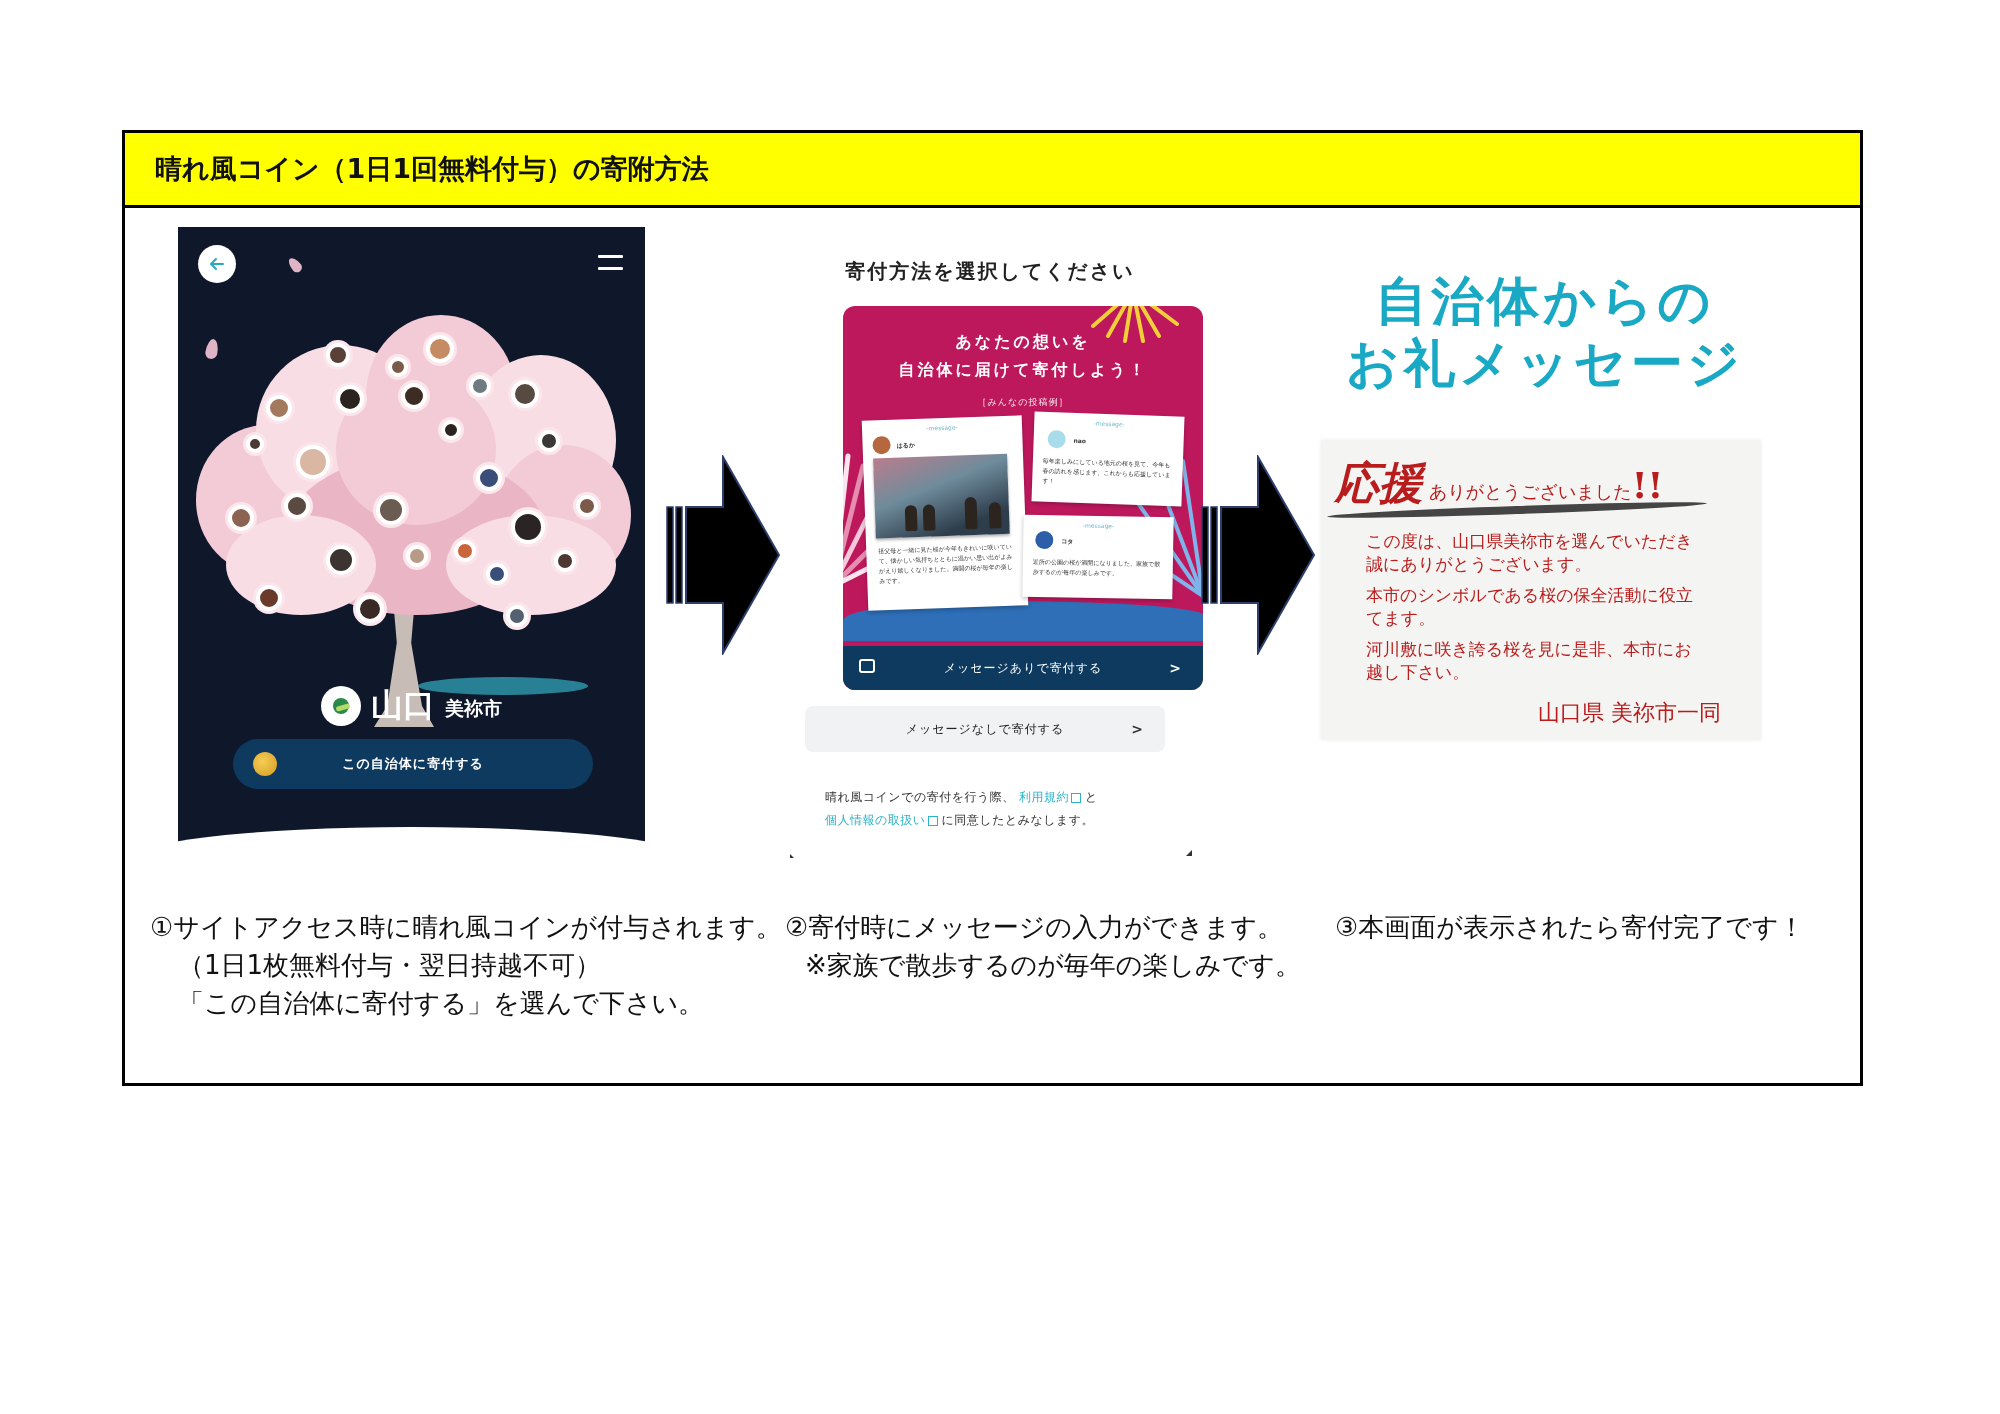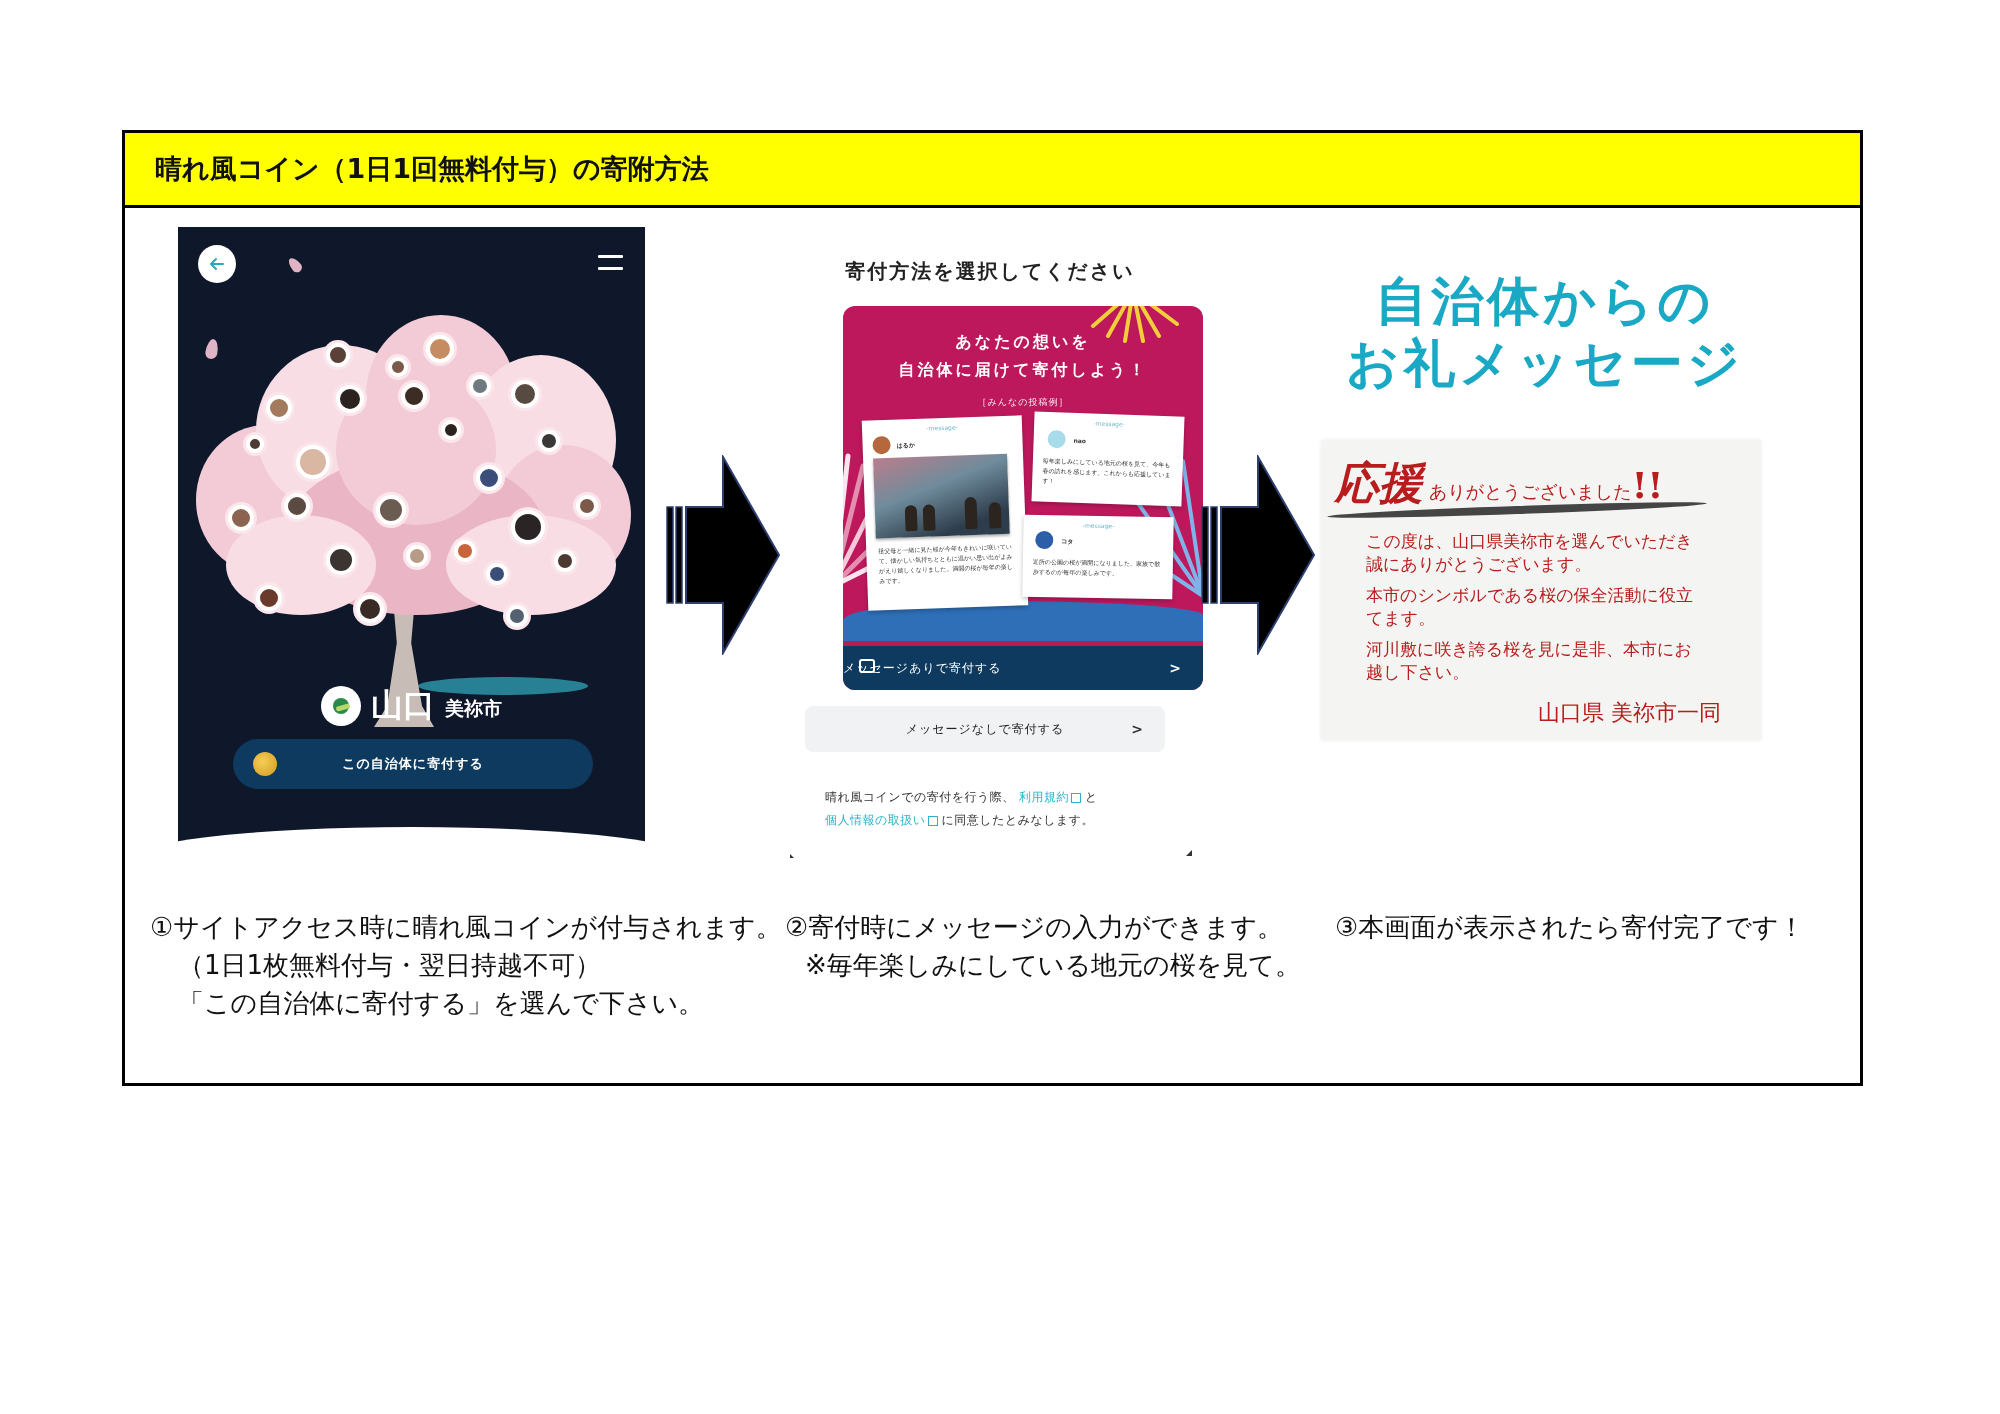--- a/index.html
+++ b/index.html
@@ -46,21 +46,21 @@
   .p2-sub { position: absolute; left: 0; right: 0; top: 90px; text-align: center; color: #fff; font-size: 9px; letter-spacing: 1px; opacity: 0.9; }
   .firework { position: absolute; }
   .wave { position: absolute; left: 0; right: 0; top: 295px; height: 40px; background: #2e6fb8; border-radius: 40% 60% 0 0 / 20px 14px 0 0; }
   .msg-card { position: absolute; background: #fff; box-shadow: 0 2px 4px rgba(0,0,0,0.25); }
   .msg-card .tag { position: absolute; left: 0; right: 0; top: 6px; text-align: center; font-size: 6px; color: #6fb9cc; }
   .msg-card .avatar { position: absolute; width: 18px; height: 18px; border-radius: 50%; }
   .msg-card .uname { position: absolute; font-size: 6px; font-weight: bold; color: #333; }
   .msg-card .body { position: absolute; font-size: 6px; line-height: 10px; color: #333; }
   .msg-photo { position: absolute; left: 10px; top: 38px; width: 134px; height: 80px; background: linear-gradient(160deg, #b97d8c 0%, #6f8c9c 40%, #2e3d4c 80%); box-shadow: 0 2px 3px rgba(0,0,0,0.3); }
   .msg-photo .person { position: absolute; bottom: 6px; width: 12px; height: 26px; background: #2b241f; border-radius: 6px 6px 2px 2px; }
-  .btn-with-msg { position: absolute; left: 0; right: 0; top: 340px; height: 44px; background: #0d3a5e; display: flex; align-items: center; justify-content: flex-start; }
+  .btn-with-msg { position: absolute; left: 0; right: 0; top: 340px; height: 44px; background: #0d3a5e; display: flex; align-items: center; justify-content: center; }
   .btn-with-msg .label { color: #fff; font-size: 12px; letter-spacing: 1px; }
   .btn-with-msg .msg-icon { position: absolute; left: 16px; top: 13px; width: 16px; height: 14px; border: 2px solid #fff; border-radius: 3px; }
   .chev { position: absolute; right: 22px; font-size: 14px; font-weight: bold; }
   .btn-no-msg { position: absolute; left: 15px; top: 478px; width: 360px; height: 46px; background: #f1f2f3; border-radius: 8px; display: flex; align-items: center; justify-content: center; }
   .btn-no-msg .label { color: #222; font-size: 12px; letter-spacing: 1px; }
   .terms { position: absolute; left: 35px; top: 558px; width: 340px; font-size: 12px; line-height: 23px; color: #333; letter-spacing: 0.5px; }
   .link { color: #2bb3c9; }
   .ext-icon { display: inline-block; width: 10px; height: 10px; border: 1.5px solid #2bb3c9; margin: 0 4px 0 2px; vertical-align: middle; position: relative; }
   .corner-mark { position: absolute; width: 0; height: 0; border-style: solid; }
 
@@ -291,18 +291,18 @@
 </div>
 
 <div class="caption" style="left:150px;top:908px;">
   <div>①サイトアクセス時に晴れ風コインが付与されます。</div>
   <div class="indent1">（1日1枚無料付与・翌日持越不可）</div>
   <div class="indent1">「この自治体に寄付する」を選んで下さい。</div>
 </div>
 
 <div class="caption" style="left:785px;top:908px;">
   <div>②寄付時にメッセージの入力ができます。</div>
-  <div class="indent2">※毎年楽しみにしている地元の桜を見て。</div>
+  <div class="indent2">※家族で散歩するのが毎年の楽しみです。</div>
 </div>
 
 <div class="caption" style="left:1335px;top:908px;">
   <div>③本画面が表示されたら寄付完了です！</div>
 </div>
 
 </body></html>

